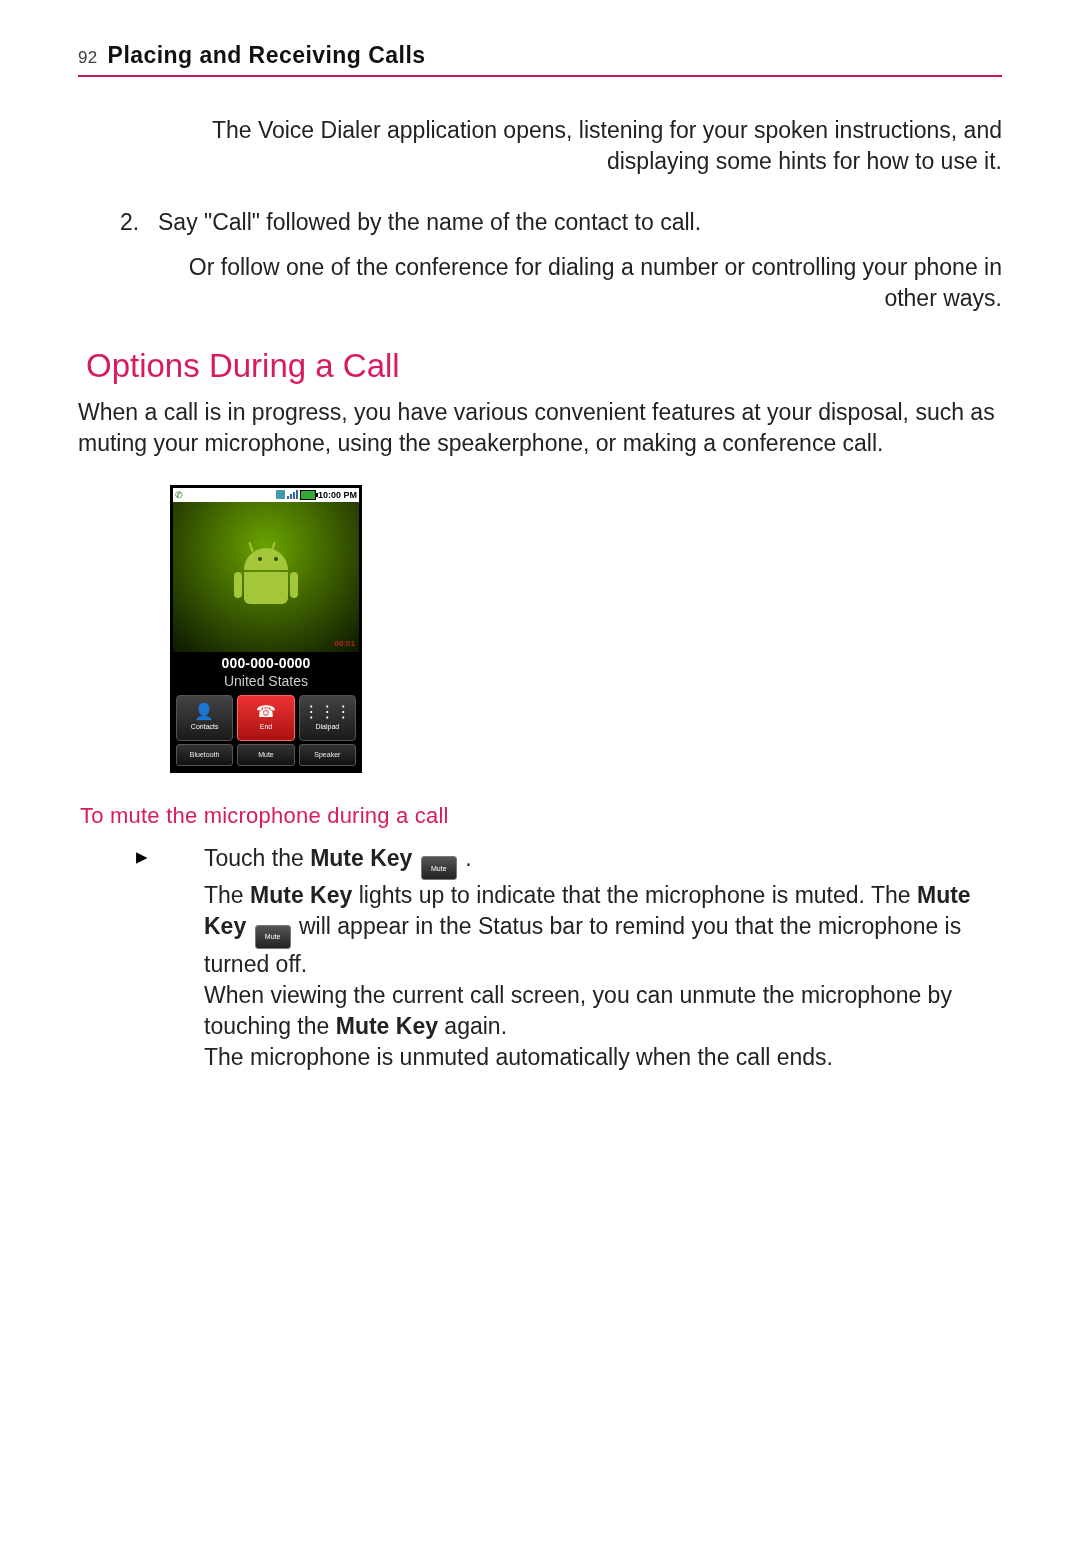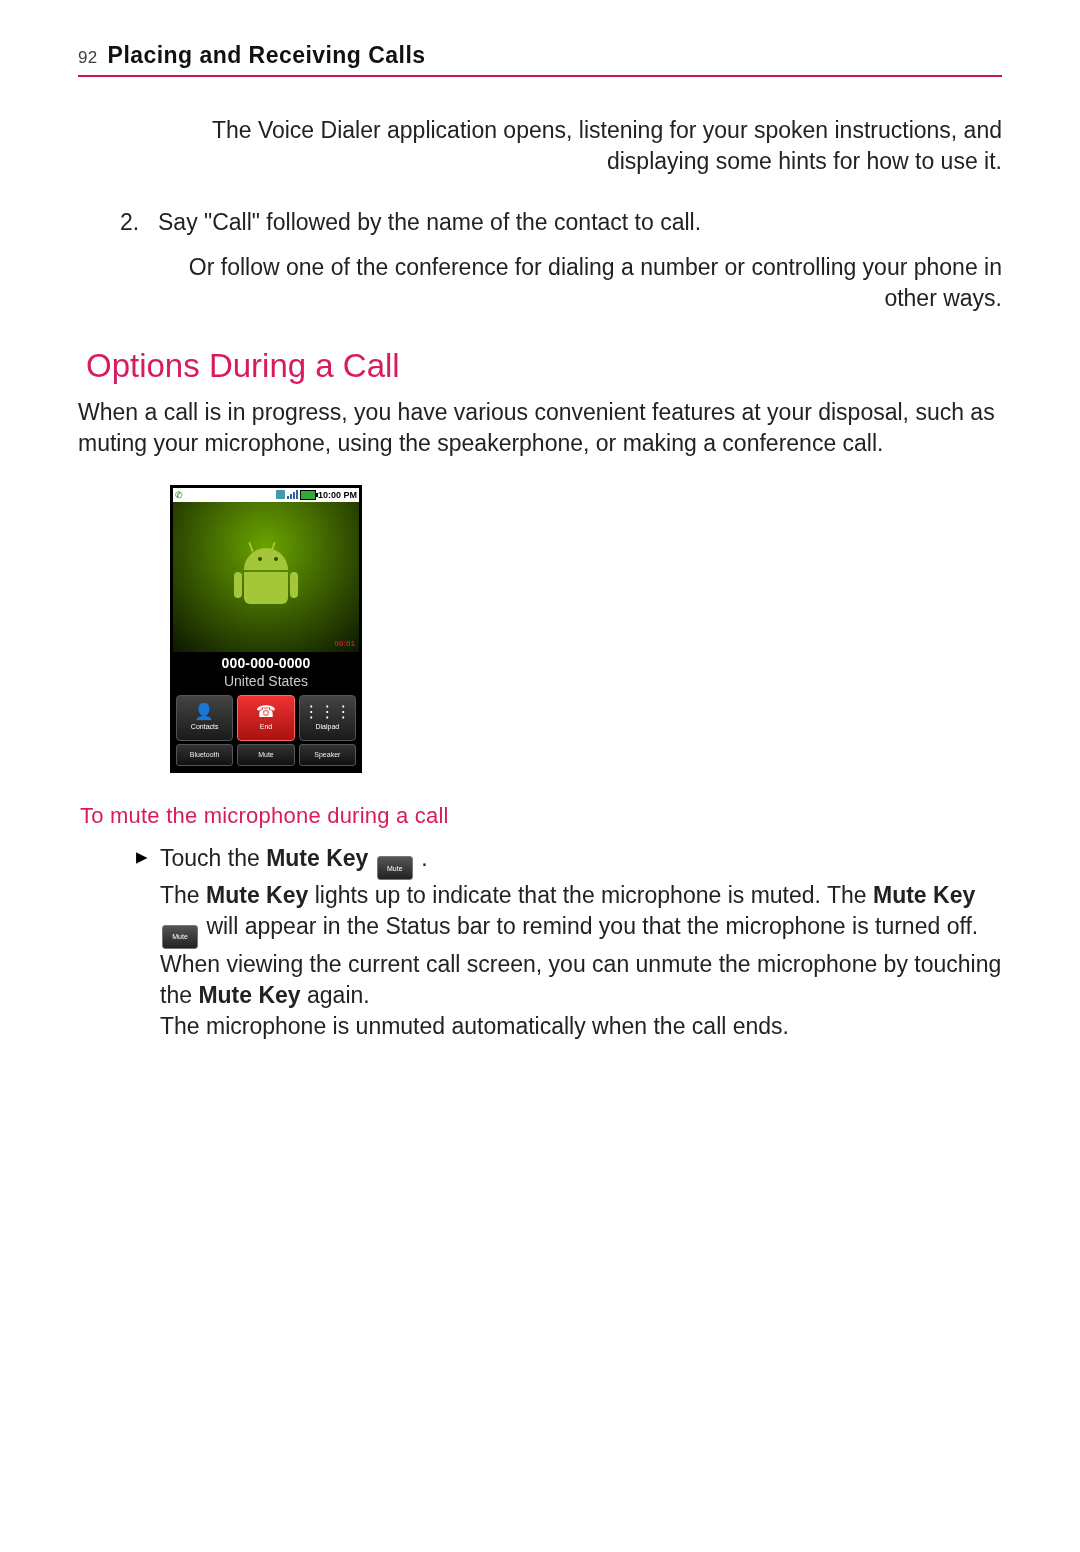--- a/index.html
+++ b/index.html
@@ -151,20 +151,21 @@
     display:flex;
   }
   .tri {
     flex: 0 0 24px;
     color:#000;
     font-size: 15px;
     padding-top:4px;
   }
   .bullet-text {
     flex:1;
+    margin-left:44px;
   }
   .mute-chip {
     display:inline-flex;
     width: 34px; height: 22px;
     background: linear-gradient(#555,#222);
     border:1px solid #777;
     border-radius:3px;
     align-items:center; justify-content:center;
     color:#fff; font-size:7px;
     vertical-align: -5px;

